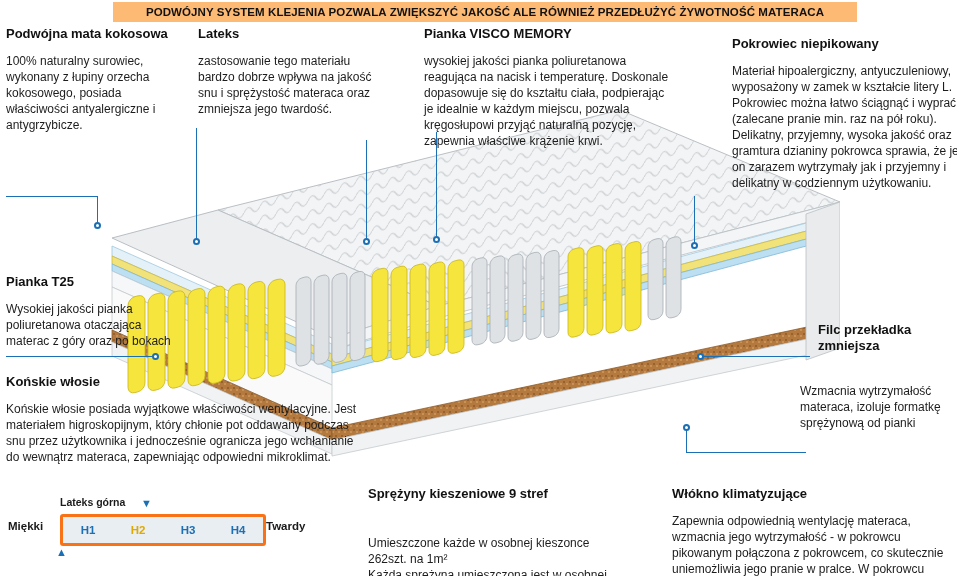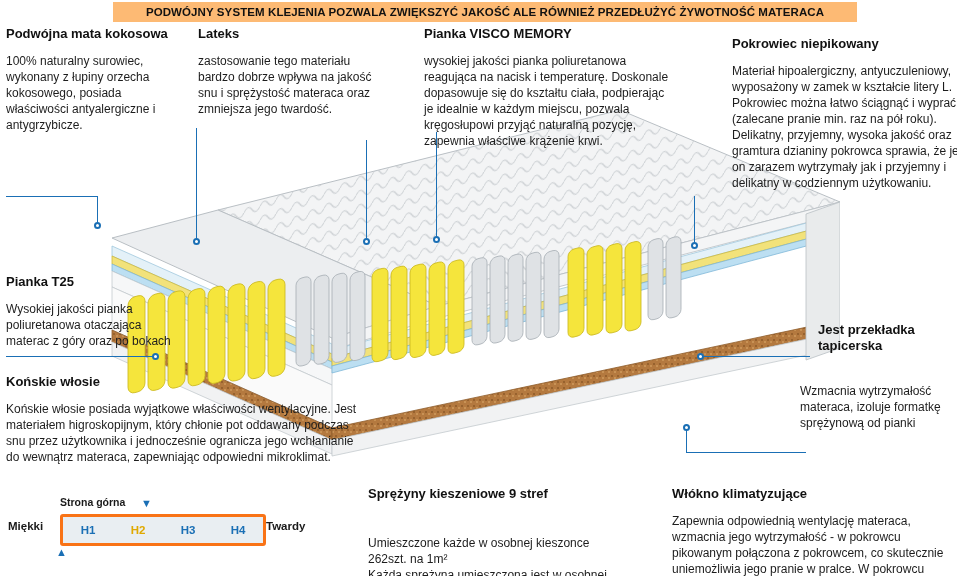--- a/index.html
+++ b/index.html
@@ -218,33 +218,33 @@
     <p class="txt">Końskie włosie posiada wyjątkowe właściwości wentylacyjne. Jest materiałem higroskopijnym, który chłonie pot oddawany podczas snu przez użytkownika i jednocześnie ogranicza jego wchłanianie do wewnątrz materaca, zapewniając odpowiedni mikroklimat.</p>
   </div>
 
   <div class="cap" style="left:368px;top:468px;width:250px;white-space:pre-line;">
     <p class="ttl">Sprężyny kieszeniowe 9 stref</p>
     <p class="txt">Umieszczone każde w osobnej kieszonce 262szt. na 1m²
 Każda sprężyna umieszczona jest w osobnej kieszonce materiału, nie jest połączona z inną sprężyną, pracuje osobno, pracuje cicho!</p>
   </div>
 
   <div class="cap" style="left:818px;top:322px;width:140px;">
-    <p class="ttl">Jest przekładka tapicerska</p>
+    <p class="ttl">Filc przekładka zmniejsza</p>
   </div>
   <div class="cap" style="left:800px;top:372px;width:152px;">
     <p class="txt">Wzmacnia wytrzymałość materaca, izoluje formatkę sprężynową od pianki</p>
   </div>
 
   <div class="cap" style="left:672px;top:486px;width:284px;">
     <p class="ttl">Włókno klimatyzujące</p>
     <p class="txt">Zapewnia odpowiednią wentylację materaca, wzmacnia jego wytrzymałość - w pokrowcu pikowanym połączona z pokrowcem, co skutecznie uniemożliwia jego pranie w pralce. W pokrowcu niepikowanym jest częścią wewnętrzną materaca, nie połączone z pokrowcem, pozwala na pranie pokrowca w pralce.</p>
   </div>
 
   <div class="scale-wrap">
-    <div class="lbl-top">Strona górna</div>
+    <div class="lbl-top">Lateks górna</div>
     <div class="arrow" style="left:133px;top:1px;">▼</div>
 
     <div class="lbl-left">Miękki</div>
     <div class="scalebox">
       <div class="h1">H1</div>
       <div class="h2">H2</div>
       <div class="h3">H3</div>
       <div class="h4">H4</div>
     </div>
     <div class="lbl-right">Twardy</div>

